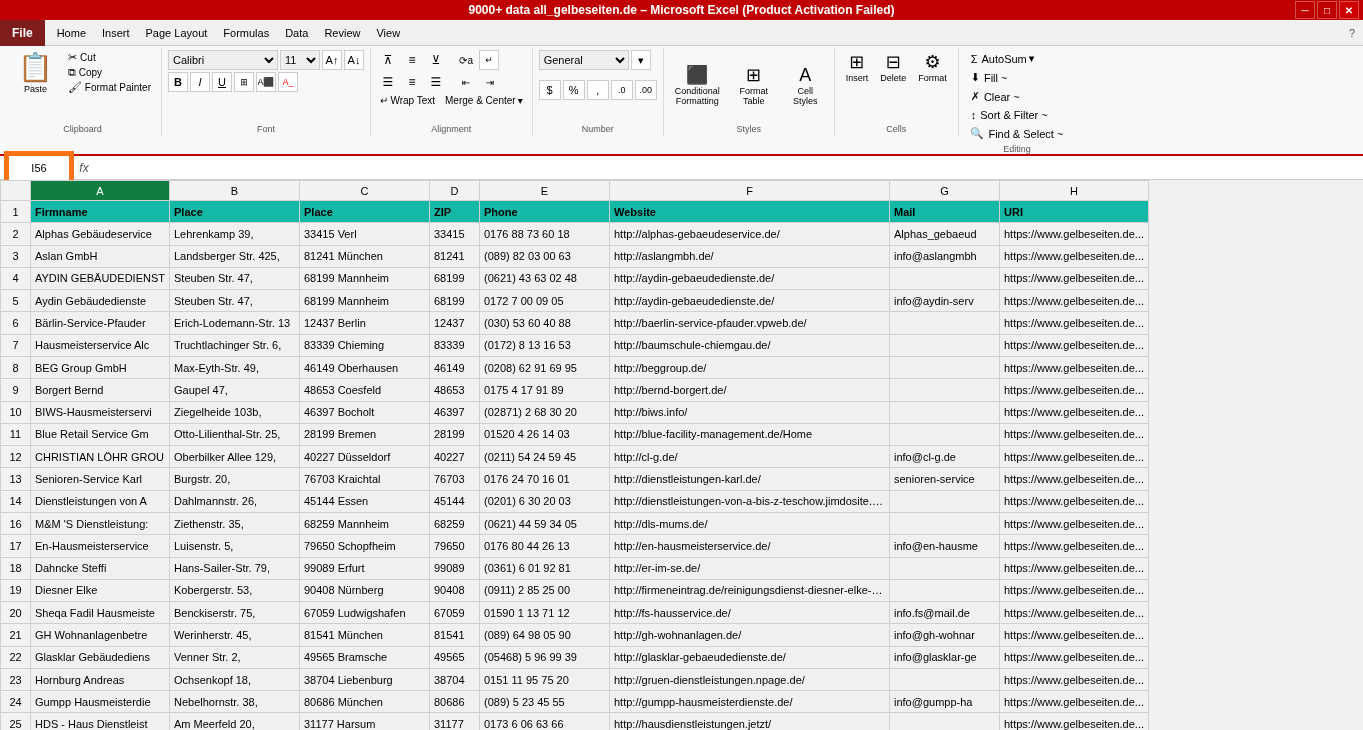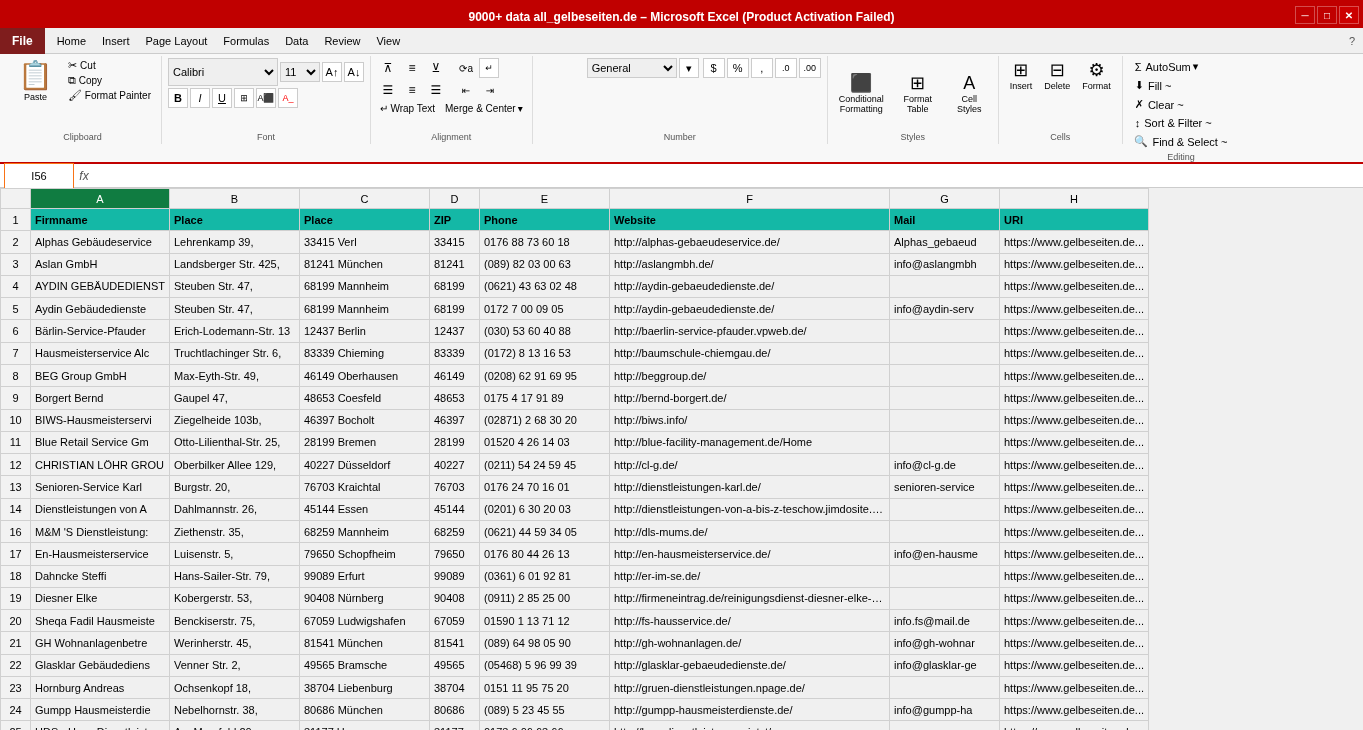--- a/index.html
+++ b/index.html
@@ -6,23 +6,23 @@
     body { font-family: 'Segoe UI', Arial, sans-serif; font-size: 11px; background: #f0f0f0; overflow: hidden; }
 
     
     .title-bar {
       background: #c00000;
       color: white;
       text-align: center;
       padding: 4px 0;
       font-size: 12px;
       font-weight: bold;
-      height: 28px;
-      display: flex;
-      align-items: flex-end;
+      height: 20px;
+      display: flex;
+      align-items: center;
       justify-content: center;
       position: relative;
     }
     .title-bar-controls {
       position: absolute;
       right: 4px;
       display: flex;
       gap: 2px;
     }
     .title-btn {
@@ -136,21 +136,21 @@
       white-space: nowrap;
     }
     .s-btn .icon { margin-right: 3px; font-size: 11px; }
     .font-row {
       display: flex;
       align-items: center;
       gap: 2px;
     }
     .font-select {
       width: 110px;
-      height: 28px;
+      height: 20px;
       font-size: 11px;
       border: 1px solid #ccc;
     }
     .font-size-select {
       width: 40px;
       height: 20px;
       font-size: 11px;
       border: 1px solid #ccc;
     }
     .font-btn {
@@ -187,21 +187,21 @@
       display: flex;
       align-items: center;
       height: 24px;
       background: white;
       border-bottom: 1px solid #ccc;
       padding: 0 4px;
     }
     .cell-ref {
       width: 70px;
       height: 20px;
-      border: 1px solid #f97316;
+      border: 5px solid #f97316;
       font-size: 11px;
       padding: 12px 4px;
       text-align: center;
     }
     .formula-sep {
       width: 20px;
       text-align: center;
       font-size: 13px;
       color: #555;
     }
@@ -394,21 +394,21 @@
           <div class="s-btn" style="font-size:10px; padding: 1px 3px; margin-left: 2px;">
             <span>Merge &amp; Center</span>
             <span style="margin-left:2px;">▾</span>
           </div>
         </div>
       </div>
       <div class="ribbon-group-label">Alignment</div>
     </div>
 
     <div class="ribbon-group">
-      <div class="ribbon-group-content" style="gap:4px;margin-left:48px;">
+      <div class="ribbon-group-content" style="flex-direction:column; gap:10px;">
         <div class="font-row">
           <select class="num-select">
             <option>General</option>
           </select>
           <div class="font-btn">▾</div>
         </div>
         <div class="font-row" style="gap:2px;">
           <div class="font-btn" style="width:22px;">$</div>
           <div class="font-btn" style="width:22px;">%</div>
           <div class="font-btn" style="width:22px;">,</div>

